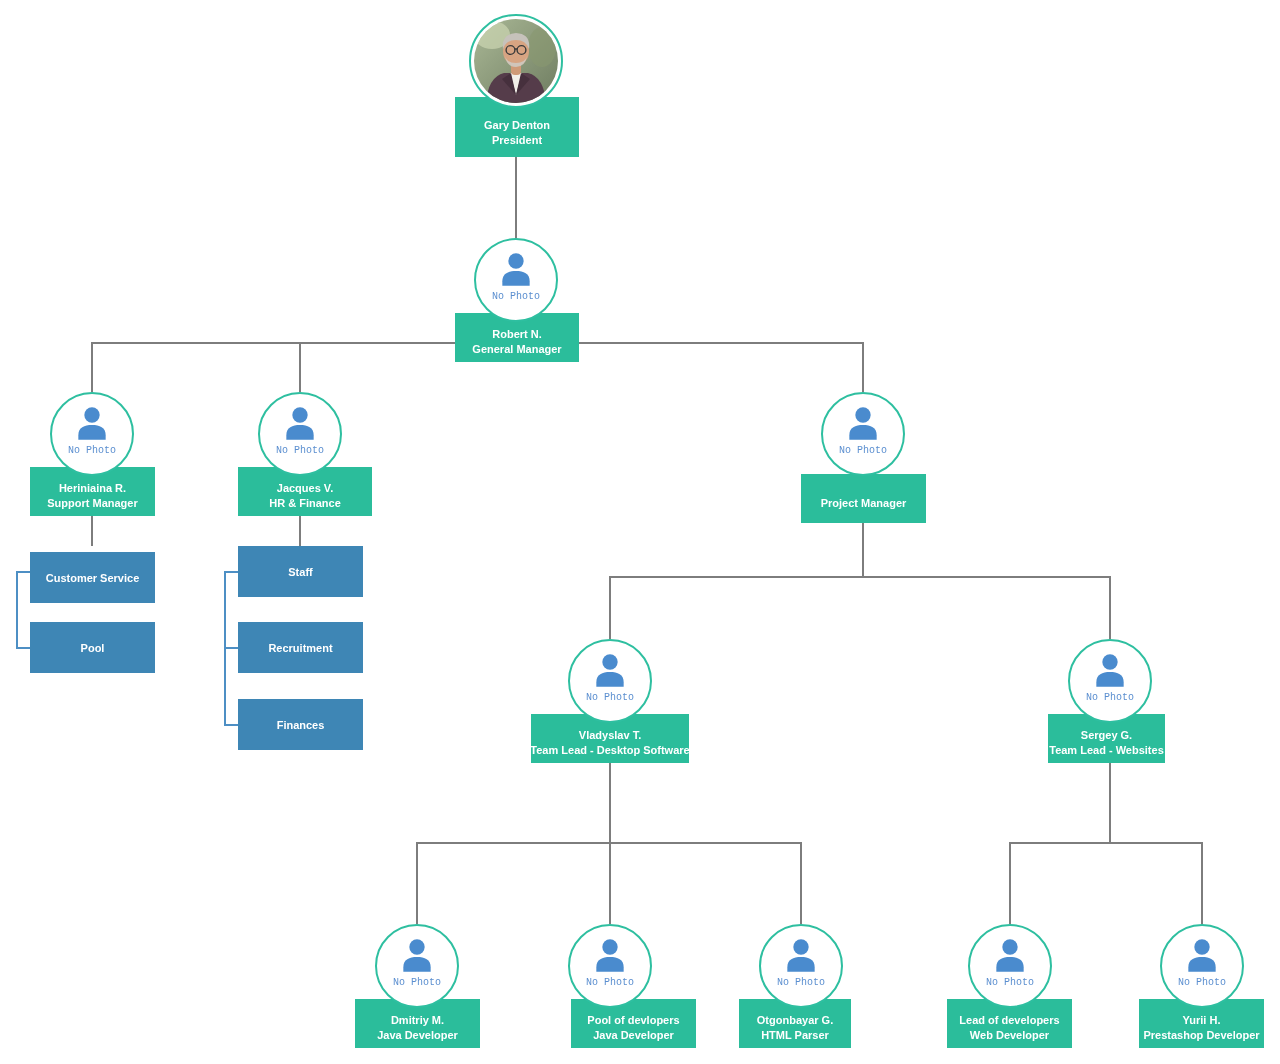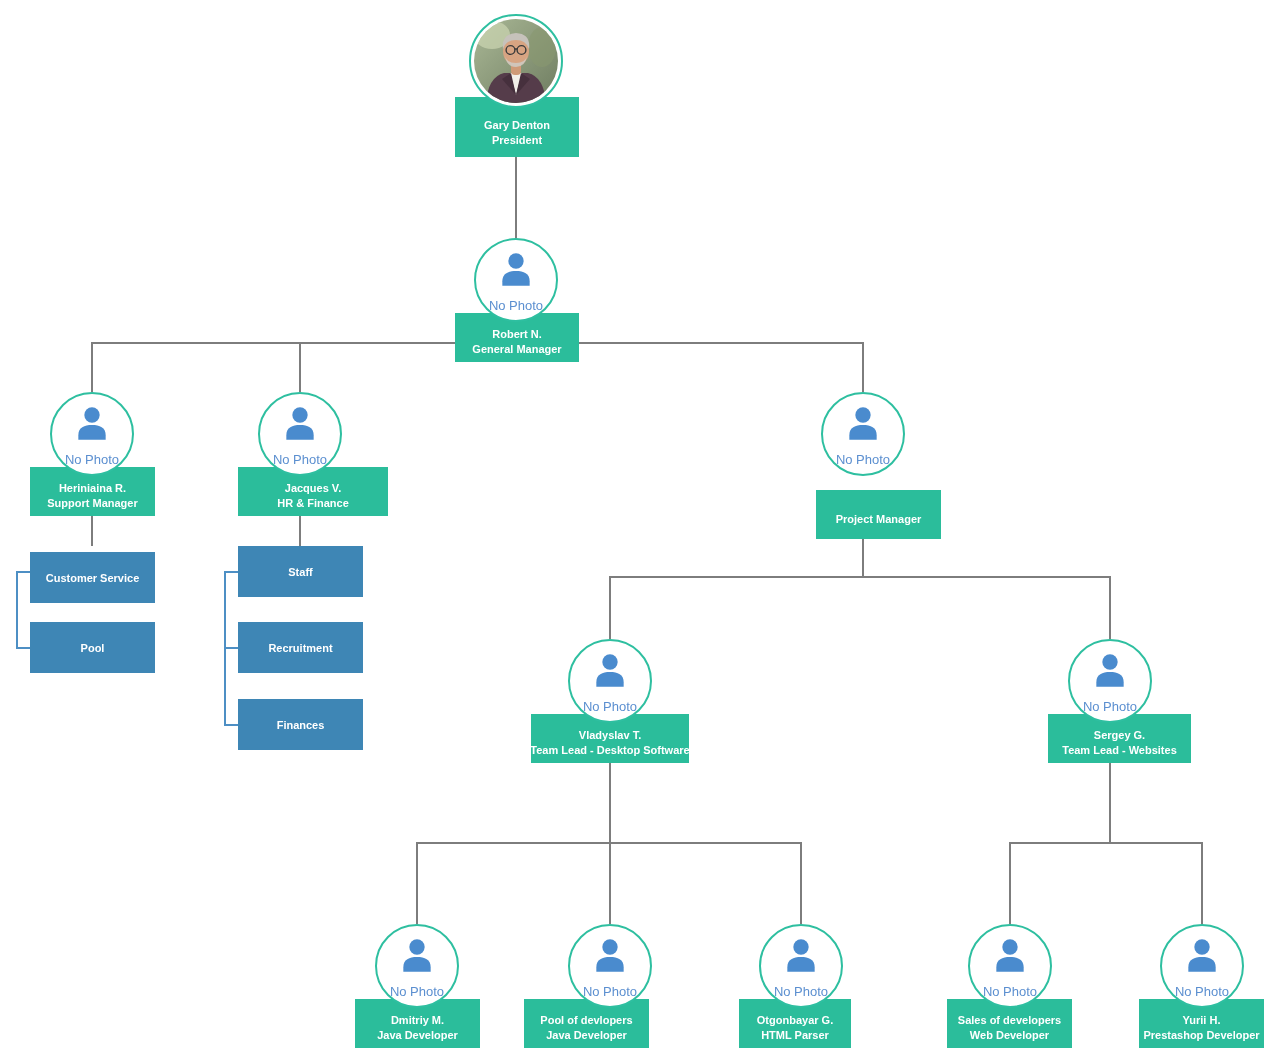--- a/index.html
+++ b/index.html
@@ -32,21 +32,21 @@
     display:flex; align-items:center; justify-content:center;
     font-size:11px; font-weight:bold; white-space:nowrap;
   }
   
   .npc {
     position:absolute; width:84px; height:84px; border-radius:50%; z-index:3;
     background:#fff; border:2px solid var(--circle-border,#2ebfa0);
     display:flex; flex-direction:column; align-items:center;
   }
   .npc svg { margin-top:9px; color:var(--person-icon-blue,#4a8bce); }
-  .np-label { font-size:13px; color:var(--no-photo-text,#5b8fd0); margin-top:9px; white-space:nowrap; }
+  .np-label { font-size:10px; color:var(--no-photo-text,#5b8fd0); margin-top:2px; white-space:nowrap;font-family:Liberation Mono, monospace; }
   
   .photo {
     position:absolute; width:94px; height:94px; border-radius:50%; z-index:3;
     background:#fff; border:2.5px solid var(--circle-border,#2ebfa0);
     display:flex; align-items:center; justify-content:center;
   }
   .photo-inner { width:84px; height:84px; border-radius:50%; overflow:hidden; }
 </style>
 </head>
 <body>
@@ -145,42 +145,42 @@
     <span>Pool</span>
   </div>
 
   <div class="npc" style="left:258px;top:392px;">
     <svg viewBox="0 0 24 24" width="40" height="40">
       <circle cx="12" cy="7.2" r="4.6" fill="currentColor"></circle>
       <path d="M3.8 22 L3.8 19.4 C3.8 14.6 7.4 13.2 12 13.2 C16.6 13.2 20.2 14.6 20.2 19.4 L20.2 22 Z" fill="currentColor"></path>
     </svg>
     <div class="np-label">No Photo</div>
   </div>
-  <div class="tbox" style="left:238px;top:467px;width:150px;">
+  <div class="tbox" style="left:238px;top:467px;width:134px;">
     <div>Jacques V.</div>
     <div>HR &amp; Finance</div>
   </div>
   <div class="dept" style="left:238px;top:546px;">
     <span>Staff</span>
   </div>
   <div class="dept" style="left:238px;top:622px;">
     <span>Recruitment</span>
   </div>
   <div class="dept" style="left:238px;top:699px;">
     <span>Finances</span>
   </div>
 
   <div class="npc" style="left:821px;top:392px;">
     <svg viewBox="0 0 24 24" width="40" height="40">
       <circle cx="12" cy="7.2" r="4.6" fill="currentColor"></circle>
       <path d="M3.8 22 L3.8 19.4 C3.8 14.6 7.4 13.2 12 13.2 C16.6 13.2 20.2 14.6 20.2 19.4 L20.2 22 Z" fill="currentColor"></path>
     </svg>
     <div class="np-label">No Photo</div>
   </div>
-  <div class="tbox" style="left:801px;top:490px;width:125px;margin-left:15px;">
+  <div class="tbox" style="left:801px;top:474px;width:125px;">
     <div>Project Manager</div>
   </div>
 
   <div class="npc" style="left:568px;top:639px;">
     <svg viewBox="0 0 24 24" width="40" height="40">
       <circle cx="12" cy="7.2" r="4.6" fill="currentColor"></circle>
       <path d="M3.8 22 L3.8 19.4 C3.8 14.6 7.4 13.2 12 13.2 C16.6 13.2 20.2 14.6 20.2 19.4 L20.2 22 Z" fill="currentColor"></path>
     </svg>
     <div class="np-label">No Photo</div>
   </div>
@@ -189,21 +189,21 @@
     <div>Team Lead - Desktop Software</div>
   </div>
 
   <div class="npc" style="left:1068px;top:639px;">
     <svg viewBox="0 0 24 24" width="40" height="40">
       <circle cx="12" cy="7.2" r="4.6" fill="currentColor"></circle>
       <path d="M3.8 22 L3.8 19.4 C3.8 14.6 7.4 13.2 12 13.2 C16.6 13.2 20.2 14.6 20.2 19.4 L20.2 22 Z" fill="currentColor"></path>
     </svg>
     <div class="np-label">No Photo</div>
   </div>
-  <div class="tbox" style="left:1048px;top:714px;width:143px;">
+  <div class="tbox" style="left:1048px;top:714px;width:117px;">
     <div>Sergey G.</div>
     <div>Team Lead - Websites</div>
   </div>
 
   <div class="npc" style="left:375px;top:924px;">
     <svg viewBox="0 0 24 24" width="40" height="40">
       <circle cx="12" cy="7.2" r="4.6" fill="currentColor"></circle>
       <path d="M3.8 22 L3.8 19.4 C3.8 14.6 7.4 13.2 12 13.2 C16.6 13.2 20.2 14.6 20.2 19.4 L20.2 22 Z" fill="currentColor"></path>
     </svg>
     <div class="np-label">No Photo</div>
@@ -213,21 +213,21 @@
     <div>Java Developer</div>
   </div>
 
   <div class="npc" style="left:568px;top:924px;">
     <svg viewBox="0 0 24 24" width="40" height="40">
       <circle cx="12" cy="7.2" r="4.6" fill="currentColor"></circle>
       <path d="M3.8 22 L3.8 19.4 C3.8 14.6 7.4 13.2 12 13.2 C16.6 13.2 20.2 14.6 20.2 19.4 L20.2 22 Z" fill="currentColor"></path>
     </svg>
     <div class="np-label">No Photo</div>
   </div>
-  <div class="tbox" style="left:524px;top:999px;width:125px;">
+  <div class="tbox" style="left:571px;top:999px;width:125px;">
     <div>Pool of devlopers</div>
     <div>Java Developer</div>
   </div>
 
   <div class="npc" style="left:759px;top:924px;">
     <svg viewBox="0 0 24 24" width="40" height="40">
       <circle cx="12" cy="7.2" r="4.6" fill="currentColor"></circle>
       <path d="M3.8 22 L3.8 19.4 C3.8 14.6 7.4 13.2 12 13.2 C16.6 13.2 20.2 14.6 20.2 19.4 L20.2 22 Z" fill="currentColor"></path>
     </svg>
     <div class="np-label">No Photo</div>
@@ -238,21 +238,21 @@
   </div>
 
   <div class="npc" style="left:968px;top:924px;">
     <svg viewBox="0 0 24 24" width="40" height="40">
       <circle cx="12" cy="7.2" r="4.6" fill="currentColor"></circle>
       <path d="M3.8 22 L3.8 19.4 C3.8 14.6 7.4 13.2 12 13.2 C16.6 13.2 20.2 14.6 20.2 19.4 L20.2 22 Z" fill="currentColor"></path>
     </svg>
     <div class="np-label">No Photo</div>
   </div>
   <div class="tbox" style="left:947px;top:999px;width:125px;">
-    <div>Sales of developers</div>
+    <div>Lead of developers</div>
     <div>Web Developer</div>
   </div>
 
   <div class="npc" style="left:1160px;top:924px;">
     <svg viewBox="0 0 24 24" width="40" height="40">
       <circle cx="12" cy="7.2" r="4.6" fill="currentColor"></circle>
       <path d="M3.8 22 L3.8 19.4 C3.8 14.6 7.4 13.2 12 13.2 C16.6 13.2 20.2 14.6 20.2 19.4 L20.2 22 Z" fill="currentColor"></path>
     </svg>
     <div class="np-label">No Photo</div>
   </div>

